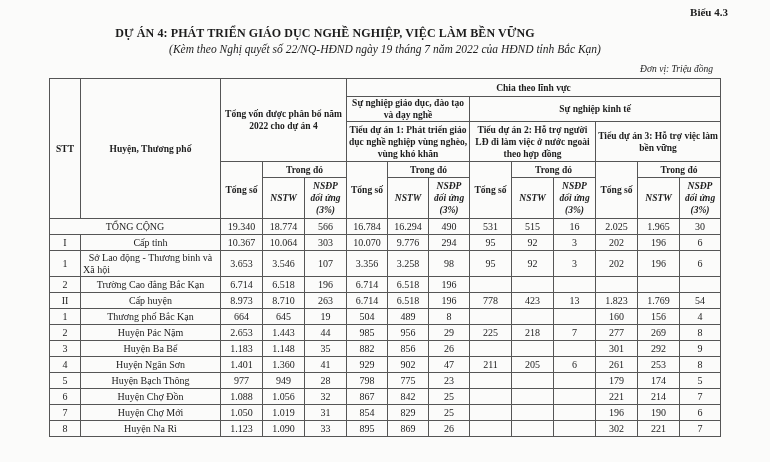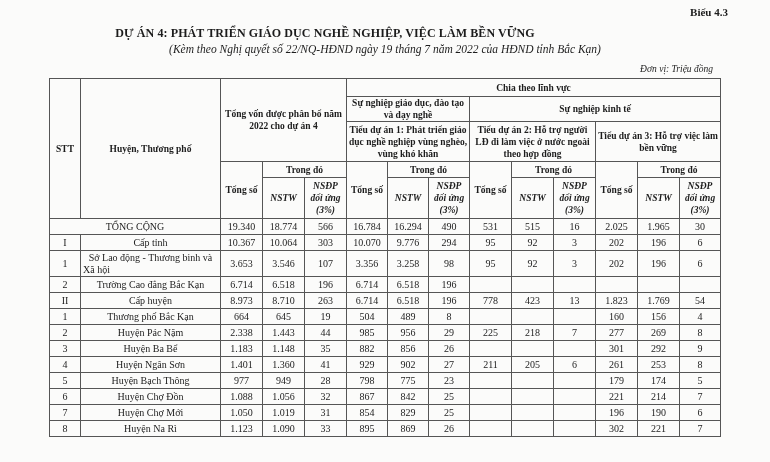--- a/index.html
+++ b/index.html
@@ -209,21 +209,21 @@
         <td></td>
         <td></td>
         <td></td>
         <td>160</td>
         <td>156</td>
         <td>4</td>
       </tr>
       <tr class="r16">
         <td>2</td>
         <td class="name">Huyện Pác Nặm</td>
-        <td>2.338</td>
+        <td>2.653</td>
         <td>1.443</td>
         <td>44</td>
         <td>985</td>
         <td>956</td>
         <td>29</td>
         <td>225</td>
         <td>218</td>
         <td>7</td>
         <td>277</td>
         <td>269</td>
@@ -246,21 +246,21 @@
         <td>9</td>
       </tr>
       <tr class="r16">
         <td>4</td>
         <td class="name">Huyện Ngân Sơn</td>
         <td>1.401</td>
         <td>1.360</td>
         <td>41</td>
         <td>929</td>
         <td>902</td>
-        <td>27</td>
+        <td>47</td>
         <td>211</td>
         <td>205</td>
         <td>6</td>
         <td>261</td>
         <td>253</td>
         <td>8</td>
       </tr>
       <tr class="r16">
         <td>5</td>
         <td class="name">Huyện Bạch Thông</td>

